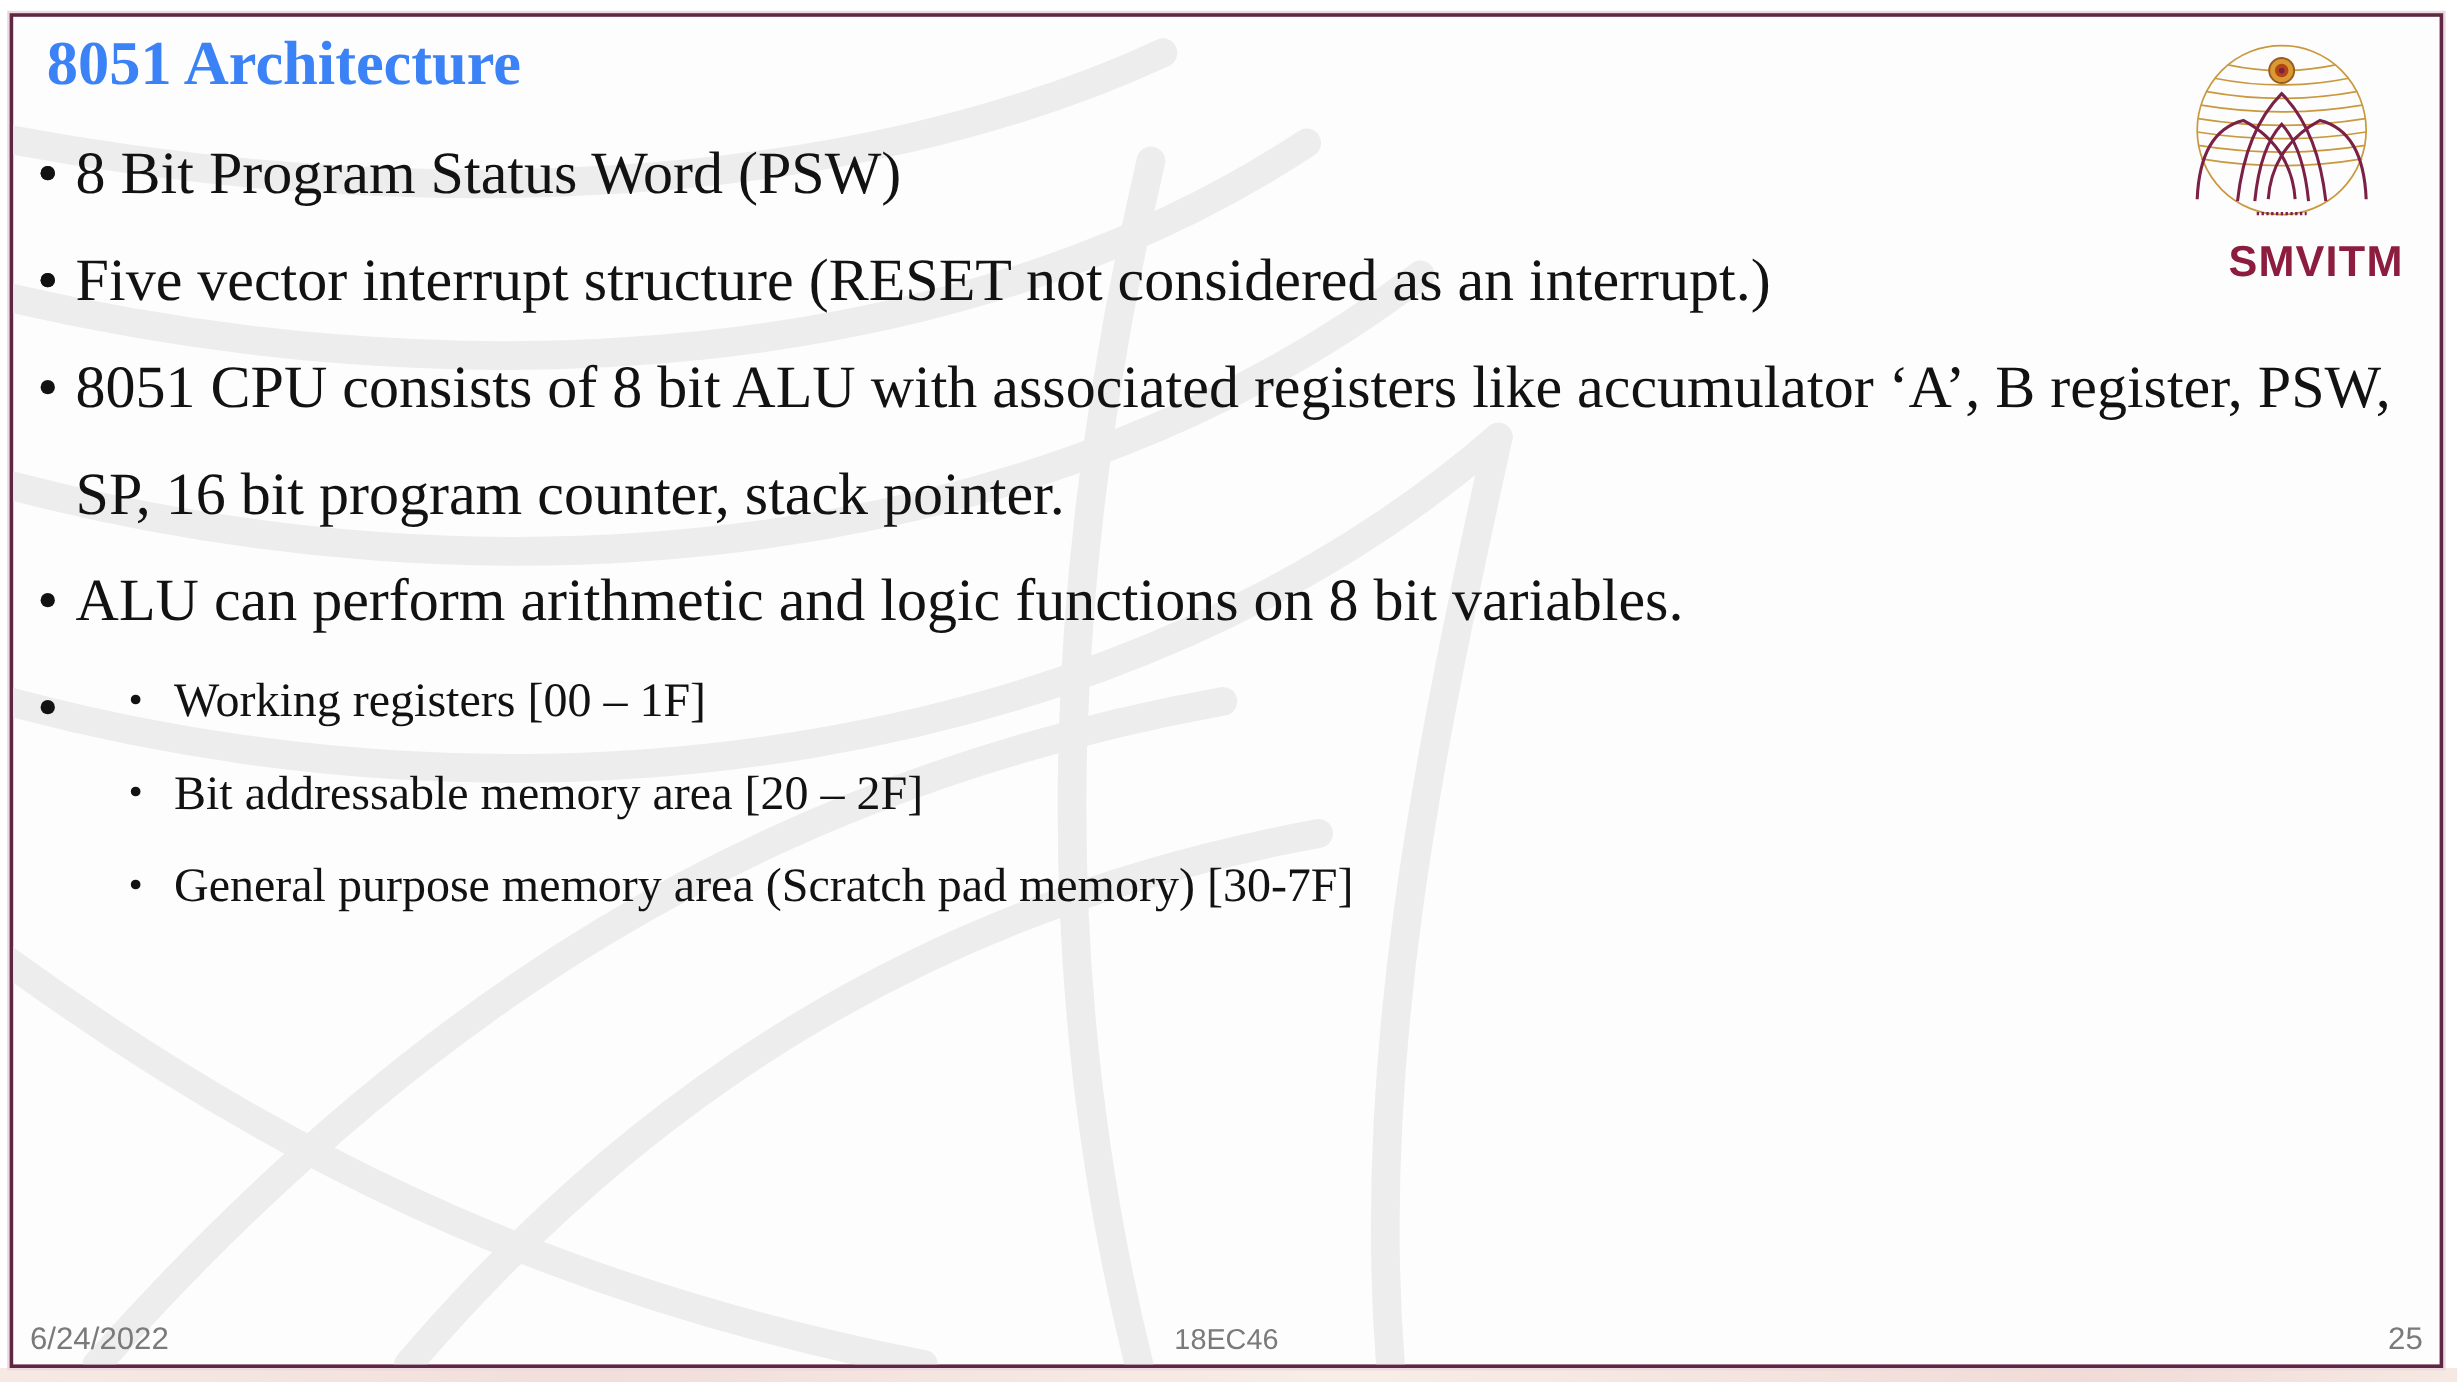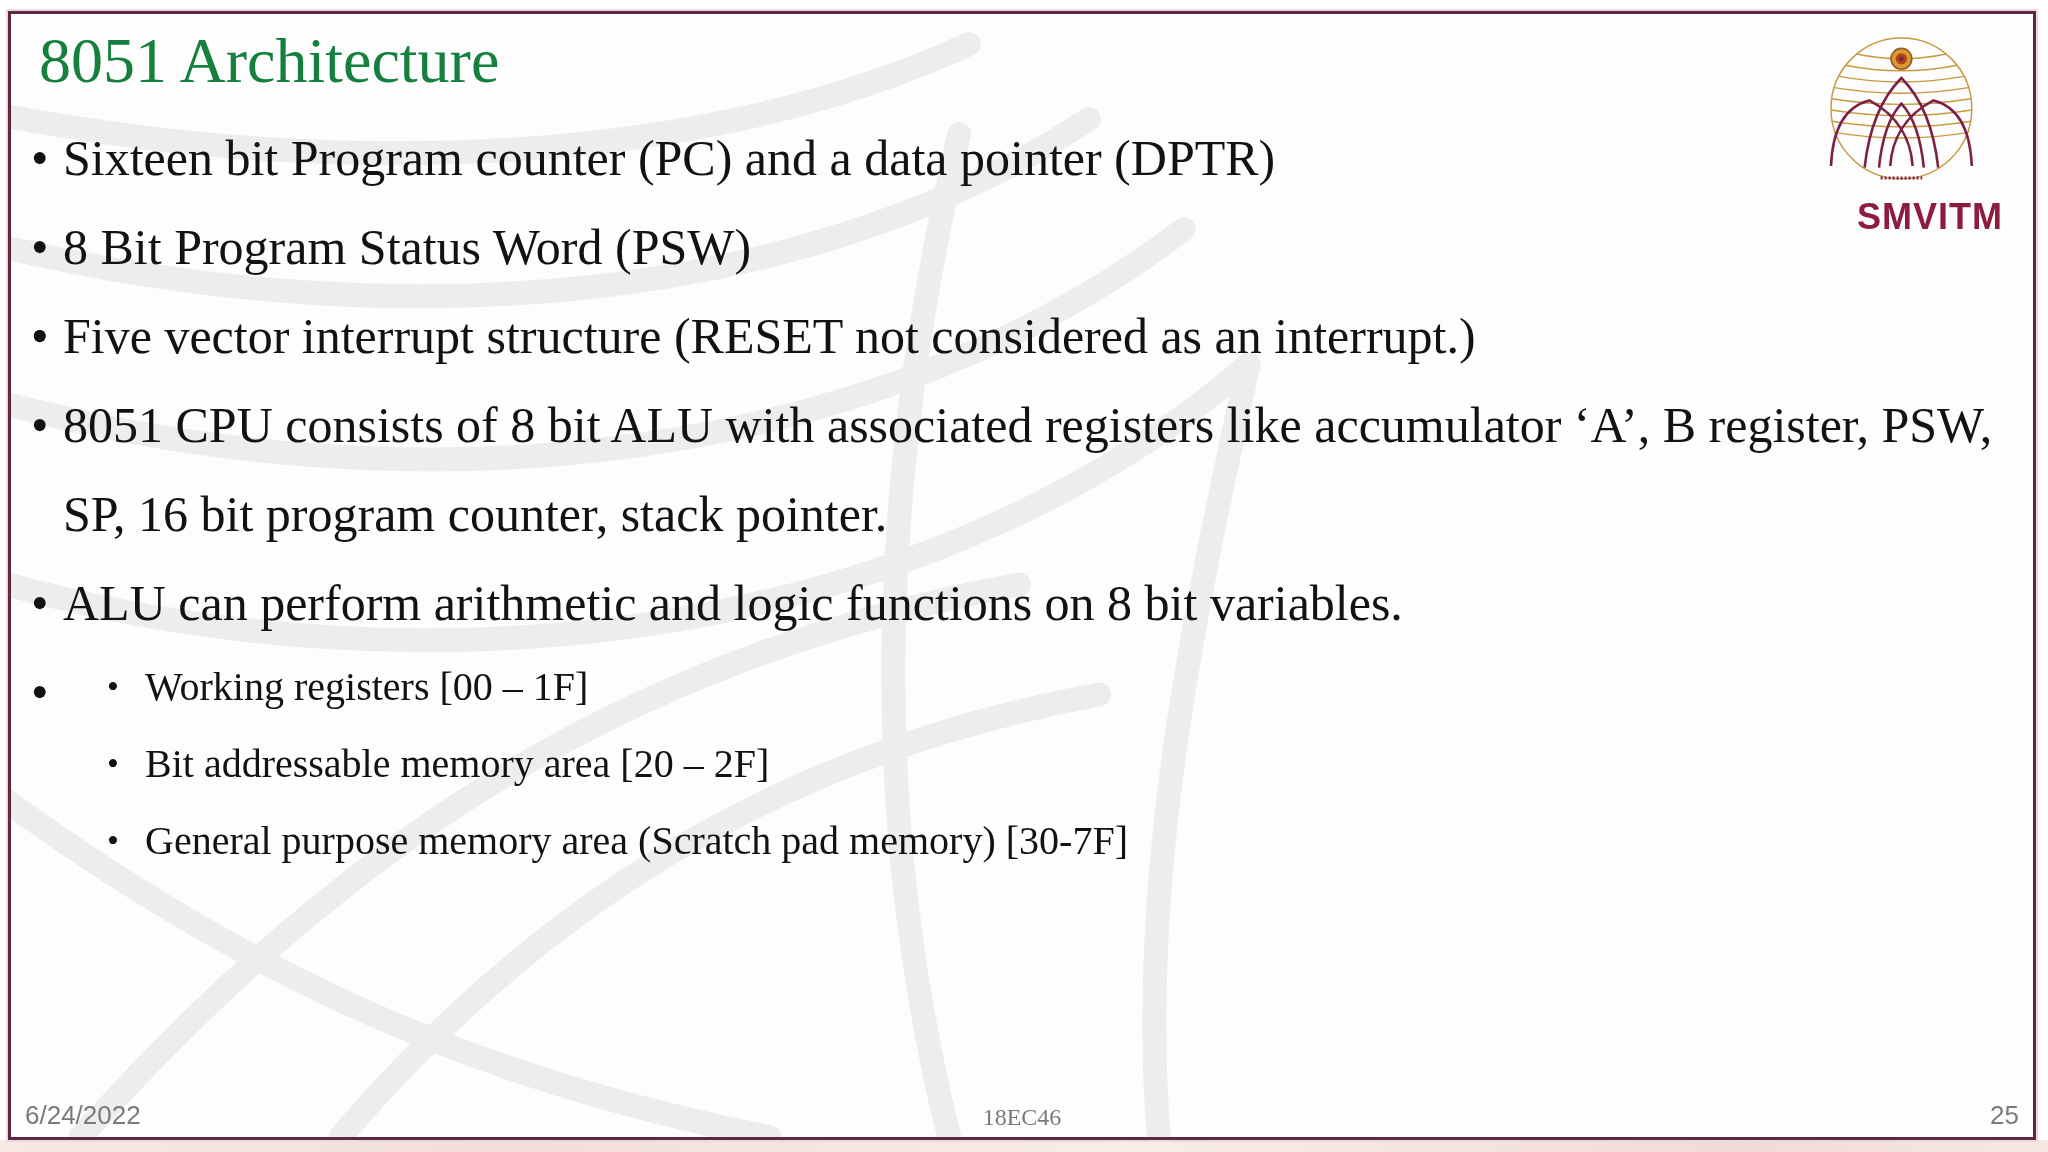--- a/index.html
+++ b/index.html
@@ -4,31 +4,31 @@
 <style>
   html,body{margin:0;padding:0;background:#ffffff;}
   .canvas{position:relative;width:2048px;height:1152px;background:#ffffff;overflow:hidden;
           font-family:"Liberation Serif","DejaVu Serif",serif;}
   .bottom-strip{position:absolute;left:0;right:0;bottom:0;height:12px;
           background:linear-gradient(90deg,#f6e9e3,#f2dedb 25%,#f8ede7 55%,#f1dbd7 85%,#f6e8e2);}
   .slide{position:absolute;left:8px;top:11px;right:12px;bottom:12px;background:#fdfdfd;
          border:3px solid #5e2845;box-shadow:0 0 0 2px #ecd9de;overflow:hidden;}
   .wm{position:absolute;left:0;top:0;width:100%;height:100%;z-index:0;}
   .content{position:relative;z-index:1;}
-  .title{margin:10px 0 0 28px;font-size:64px;line-height:1.15;font-weight:400;color:#15803d;}
+  .title{margin:10px 0 0 28px;font-size:52px;line-height:1.15;font-weight:700;color:#3b82f6;}
   .body{margin:16px 0 0 12px;}
   .bullet{position:relative;padding-left:40px;font-size:50px;line-height:89px;color:#121212;}
   .bullet .dot{position:absolute;left:8px;top:0;}
   .bullet.clamp{width:1945px;}
   .sub{position:relative;padding-left:122px;font-size:40px;line-height:77px;color:#121212;}
   .sub .dot{position:absolute;left:84px;top:0;font-size:34px;}
   .footer{position:absolute;left:0;right:0;bottom:6px;z-index:2;height:34px;
           font-family:"Liberation Sans","DejaVu Sans",sans-serif;color:#7a7a7a;font-size:26px;text-align:right;}
   .footer .date{position:absolute;left:14px;bottom:0;}
-  .footer .course{position:absolute;left:50%;transform:translateX(-50%);bottom:0;font-size:24px;font-family:Liberation Serif, serif;}
+  .footer .course{position:absolute;left:50%;transform:translateX(-50%);bottom:0;font-size:24px;}
   .footer .page{position:absolute;right:14px;bottom:0;}
   .logo{position:absolute;top:16px;right:30px;width:200px;z-index:2;text-align:right;}
   .logo-text{margin-top:2px;font-family:"Liberation Sans","DejaVu Sans",sans-serif;
              font-weight:800;font-size:36px;letter-spacing:1px;color:#8c1d3f;}
 </style>
 </head>
 <body>
 
 <div class="canvas">
   <div class="bottom-strip"></div>
@@ -75,21 +75,20 @@
       </svg>
       <div class="logo-text">SMVITM</div>
     </div>
 
     <div class="content">
       <h1 class="title">8051 Architecture</h1>
 
       <div class="body">
         <div class="bullet">
           <span class="dot">•</span>
-          <span>Sixteen bit Program counter (PC) and a data pointer (DPTR)</span>
         </div>
         <div class="bullet">
           <span class="dot">•</span>
           <span>8 Bit Program Status Word (PSW)</span>
         </div>
         <div class="bullet">
           <span class="dot">•</span>
         </div>
         <div class="bullet">
           <span class="dot">•</span>

